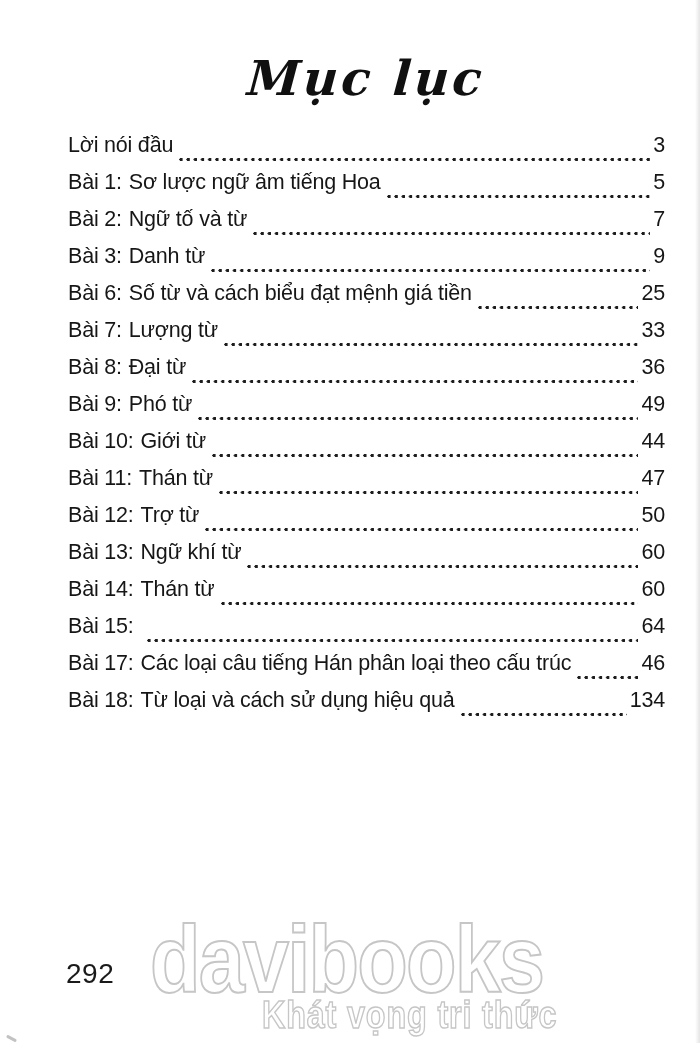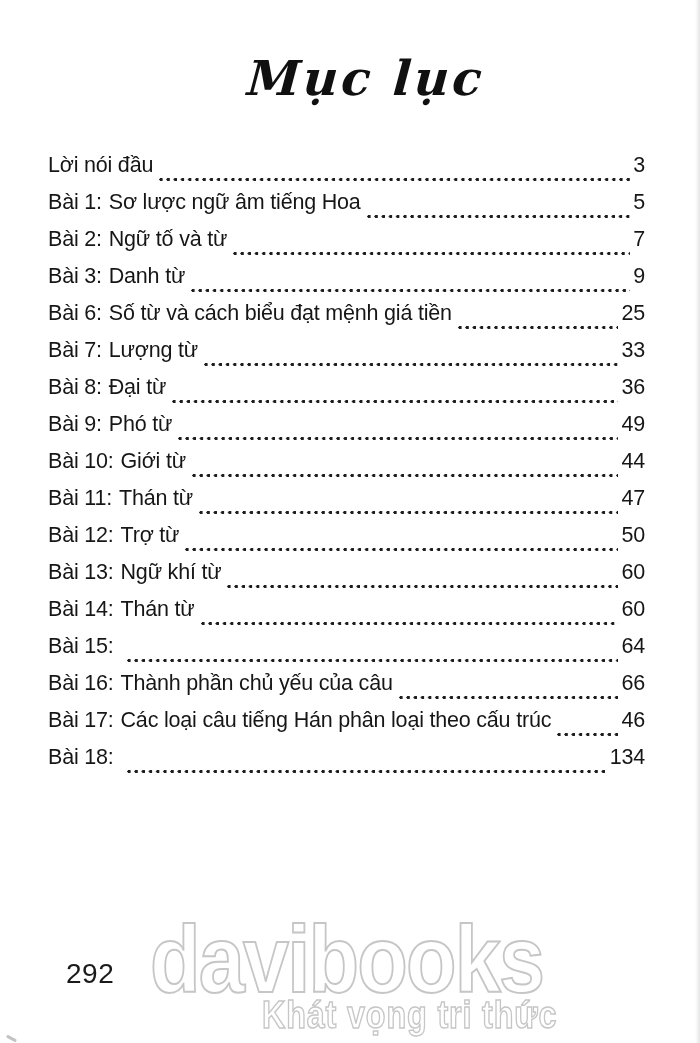--- a/index.html
+++ b/index.html
@@ -29,21 +29,21 @@
     font-weight: bold;
     font-size: 48px;
     letter-spacing: 3px;
     color: #101010;
     transform: translateX(16px) skewX(-4deg);
   }
 
   
   .toc {
     position: absolute;
-    top: 133px; left: 48px; width: 597px; margin-top: 20px;
+    top: 133px; left: 68px; width: 597px;
   }
   .row {
     display: flex;
     align-items: baseline;
     height: 37px;
     font-size: 21.5px;
     letter-spacing: -0.2px;
     white-space: nowrap;
   }
   .lbl { font-weight: normal; margin-right: 7px; }
@@ -210,36 +210,31 @@
       <span class="leader"></span>
       <span class="pagenum">60</span>
     </div>
 
     <div class="row">
       <span class="lbl">Bài 15:</span>
       <span class="leader"></span>
       <span class="pagenum">64</span>
     </div>
 
-    <div class="row">
-      <span class="lbl">Bài 16:</span>
-      <span class="ttl">Thành phần chủ yếu của câu</span>
-      <span class="leader"></span>
-      <span class="pagenum">66</span>
-    </div>
 
     <div class="row">
       <span class="lbl">Bài 17:</span>
       <span class="ttl">Các loại câu tiếng Hán phân loại theo cấu trúc</span>
       <span class="leader"></span>
       <span class="pagenum">46</span>
     </div>
 
     <div class="row">
       <span class="lbl">Bài 18:</span>
+      <span class="ttl">Từ loại và cách sử dụng hiệu quả</span>
       <span class="leader"></span>
       <span class="pagenum">134</span>
     </div>
   </div>
 
   <div class="folio">292</div>
 
   <div class="wm1">davibooks</div>
 
   <div class="wm2">Khát vọng tri thức</div>

